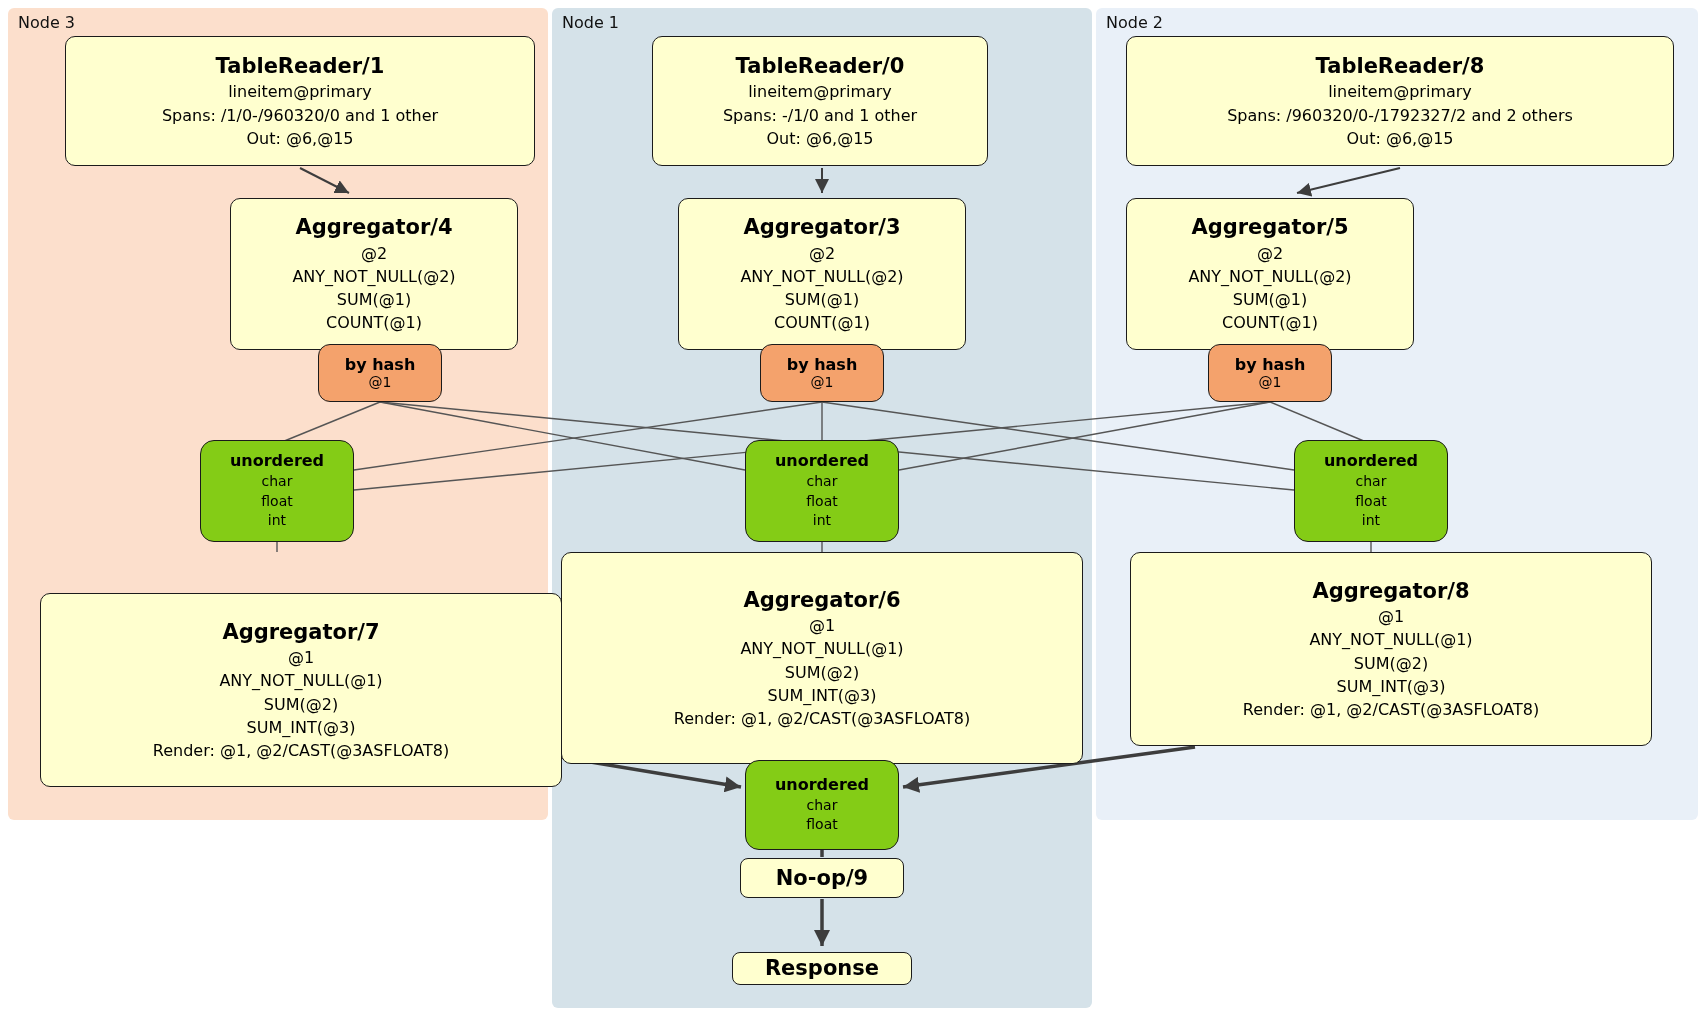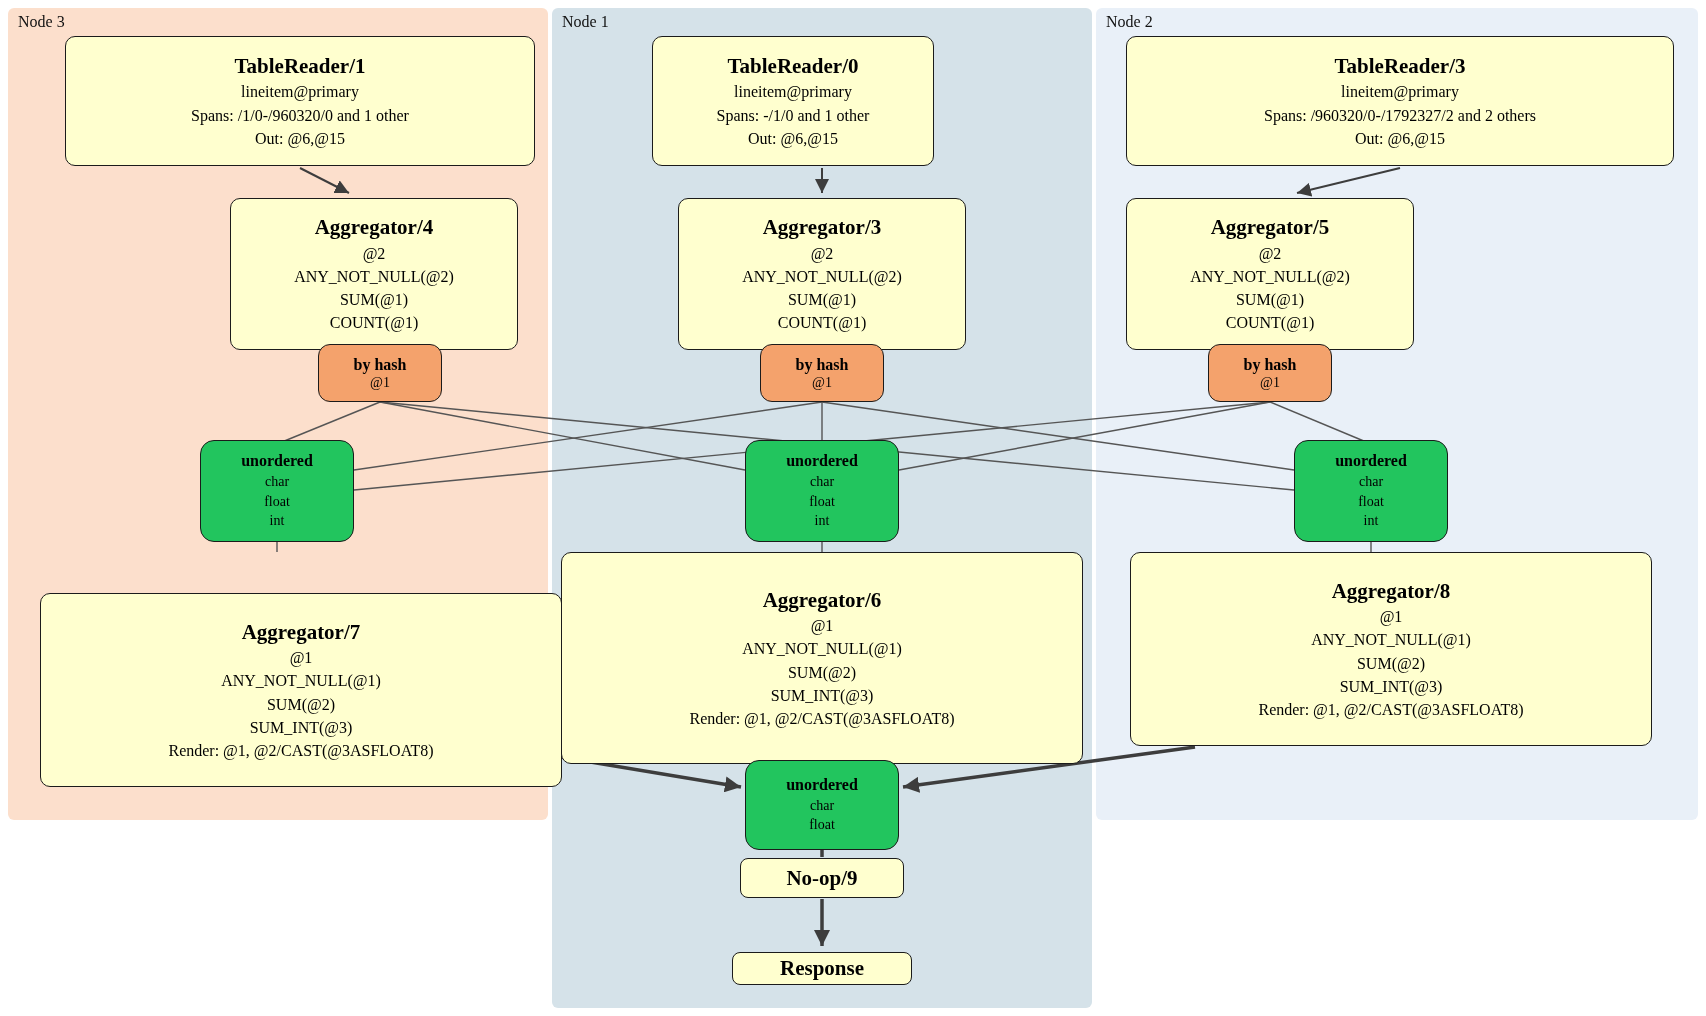--- a/index.html
+++ b/index.html
@@ -1,18 +1,18 @@
 <!DOCTYPE html>
 <html><head>
 <meta charset="utf-8">
 <style>
   * { margin:0; padding:0; box-sizing:border-box; }
   html,body { background:#ffffff; }
   body { font-family:"DejaVu Sans","Liberation Sans",sans-serif; color:#000; }
-  .canvas { position:relative; width:1706px; height:1016px; background:#fff; overflow:hidden;font-family:Liberation Serif, serif; }
+  .canvas { position:relative; width:1706px; height:1016px; background:#fff; overflow:hidden; }
 
   .panel { position:absolute; border-radius:6px; z-index:1; }
   #panel-node3 { left:8px;   top:8px; width:540px; height:812px;  background:#fcdfcc; }
   #panel-node1 { left:552px; top:8px; width:540px; height:1000px; background:#d5e2e9; }
   #panel-node2 { left:1096px;top:8px; width:602px; height:812px;  background:#e9f0f8; }
   .panel-label { position:absolute; top:5px; left:10px; font-size:16px; color:#111; }
 
   .edges { position:absolute; left:0; top:0; z-index:2; pointer-events:none; }
   .edge-med  { stroke:#3d3d3d; stroke-width:2; }
   .edge-thin { stroke:#555555; stroke-width:1.4; }
@@ -21,34 +21,34 @@
   .box { position:absolute; z-index:3; display:flex; flex-direction:column; align-items:center;
          justify-content:center; text-align:center; border:1.6px solid #1b1b1b;
          background:#ffffcf; border-radius:10px; }
   .box .title { font-weight:bold; font-size:21px; line-height:1.35; white-space:nowrap; }
   .box .line  { font-size:16px; line-height:1.45; white-space:nowrap; }
 
   .router { background:#f4a26c; border-radius:12px; z-index:4; }
   .router .title { font-size:16px; line-height:1.2; }
   .router .line  { font-size:14px; line-height:1.25; }
 
-  .sync { background:#22c55e; border-radius:14px; }
+  .sync { background:#84cc16; border-radius:14px; }
   .sync .title { font-size:16px; line-height:1.3; }
   .sync .line  { font-size:14px; line-height:1.4; }
 
   .small-proc { border-radius:8px; }
 
   
   #tr1  { left:65px;   top:36px;  width:470px; height:130px; }
   #agg4 { left:230px;  top:198px; width:288px; height:152px; }
   #rt3  { left:318px;  top:344px; width:124px; height:58px;  }
   #sy3  { left:200px;  top:440px; width:154px; height:102px; }
   #agg7 { left:40px;   top:552px; width:522px; height:194px;margin-top:41px; }
 
-  #tr0  { left:652px;  top:36px;  width:282px; height:130px; }
+  #tr0  { left:652px;  top:36px;  width:336px; height:130px; }
   #agg3 { left:678px;  top:198px; width:288px; height:152px; }
   #rt1  { left:760px;  top:344px; width:124px; height:58px;  }
   #sy1  { left:745px;  top:440px; width:154px; height:102px; }
   #agg6 { left:561px;  top:552px; width:522px; height:212px; }
 
   #tr2  { left:1126px; top:36px;  width:548px; height:130px; }
   #agg5 { left:1126px; top:198px; width:288px; height:152px; }
   #rt2  { left:1208px; top:344px; width:124px; height:58px;  }
   #sy2  { left:1294px; top:440px; width:154px; height:102px; }
   #agg8 { left:1130px; top:552px; width:522px; height:194px; }
@@ -165,21 +165,21 @@
   <div class="box" id="agg6">
     <div class="title">Aggregator/6</div>
     <div class="line">@1</div>
     <div class="line">ANY_NOT_NULL(@1)</div>
     <div class="line">SUM(@2)</div>
     <div class="line">SUM_INT(@3)</div>
     <div class="line">Render: @1, @2/CAST(@3ASFLOAT8)</div>
   </div>
 
   <div class="box" id="tr2">
-    <div class="title">TableReader/3</div>
+    <div class="title">TableReader/8</div>
     <div class="line">lineitem@primary</div>
     <div class="line">Spans: /960320/0-/1792327/2 and 2 others</div>
     <div class="line">Out: @6,@15</div>
   </div>
   <div class="box" id="agg5">
     <div class="title">Aggregator/5</div>
     <div class="line">@2</div>
     <div class="line">ANY_NOT_NULL(@2)</div>
     <div class="line">SUM(@1)</div>
     <div class="line">COUNT(@1)</div>

